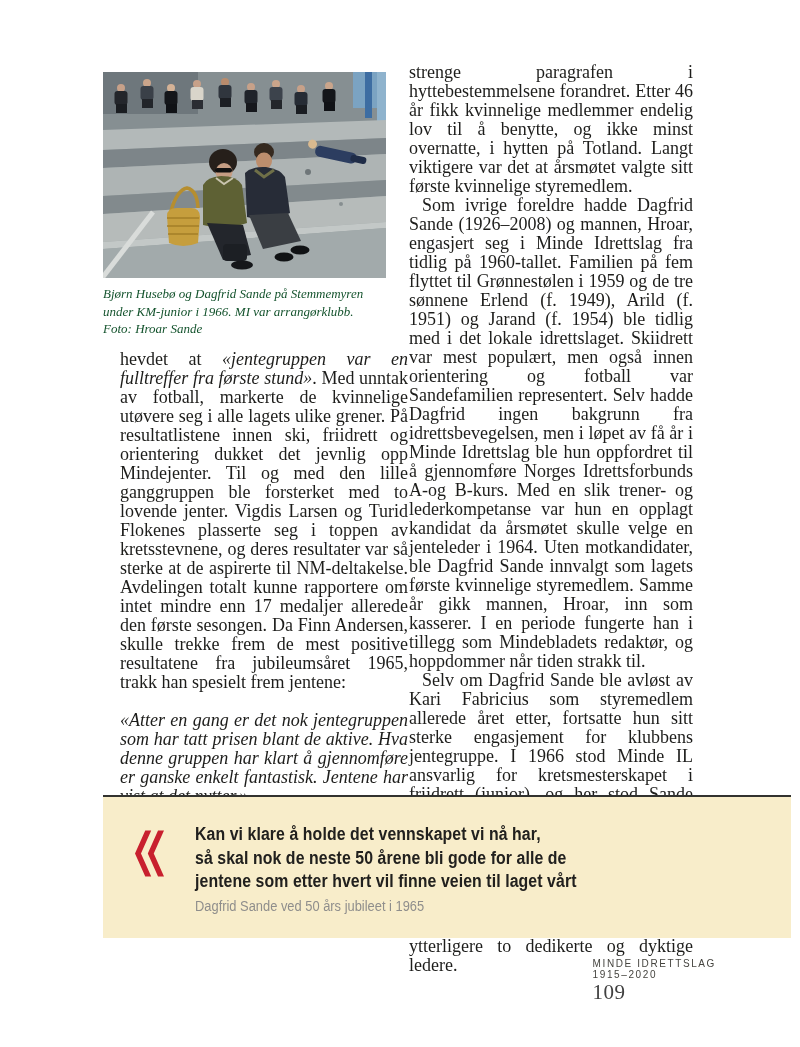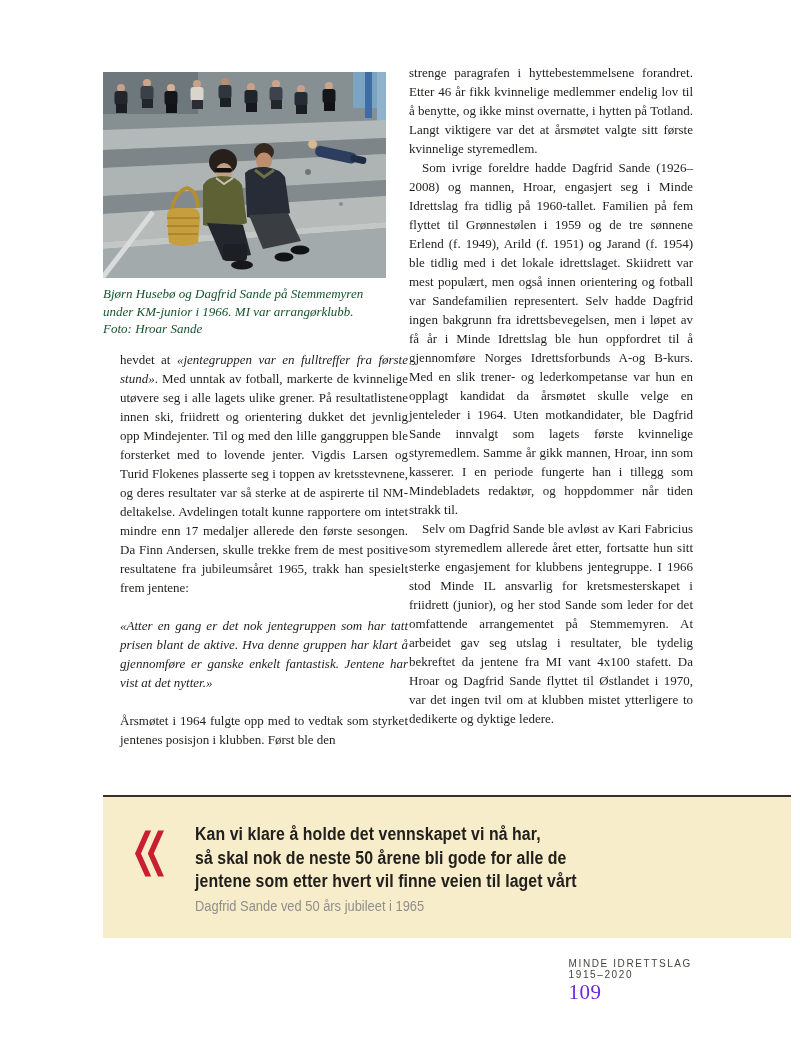--- a/index.html
+++ b/index.html
@@ -17,21 +17,21 @@
     position:absolute;left:103px;top:285px;width:290px;
     font-style:italic;font-size:13px;line-height:17.5px;color:#14532d;
     white-space:pre-line;
   }
 
   
   .col{position:absolute;}
   .col-left{left:120px;top:350px;width:288px;}
   .col-right{left:409px;top:63px;width:284px;}
   .body-p{
-    margin:0;text-align:justify;font-size:13px;line-height:19px;color:#1d1d1b;
+    margin:0;text-align:justify;font-size:18px;line-height:19px;color:#1d1d1b;
   }
   .body-p.indent{text-indent:13px;}
   .italic{font-style:italic;}
   .blockquote{font-style:italic;margin:19px 0;}
 
   
   .pull-quote{
     position:absolute;left:103px;top:795px;width:688px;height:143px;
     background:#f8edca;border-top:2px solid #32322f;box-sizing:border-box;
   }
@@ -53,22 +53,22 @@
   .footer{
     position:absolute;right:108px;top:958px;height:26px;
     display:flex;align-items:baseline;flex-direction:column;
   }
   .f-title,.f-years{
     font-family:"Liberation Sans", sans-serif;font-size:10px;
     letter-spacing:1.6px;color:#45443f;
   }
   .f-years{}
   .f-page{
-    font-family:"Liberation Serif", serif;font-size:21px;color:#6d28d9;
-    margin-left:0;letter-spacing:0.5px;
+    font-family:"Liberation Serif", serif;font-size:21px;color:#404040;
+    margin-left:24px;letter-spacing:0.5px;
   }
 </style>
 </head>
 <body>
 
 <div class="page">
 
   <div class="photo">
     <svg width="283" height="206" viewBox="0 0 283 206" preserveAspectRatio="none">
       <rect width="283" height="206" fill="#9ba3a4"></rect>

